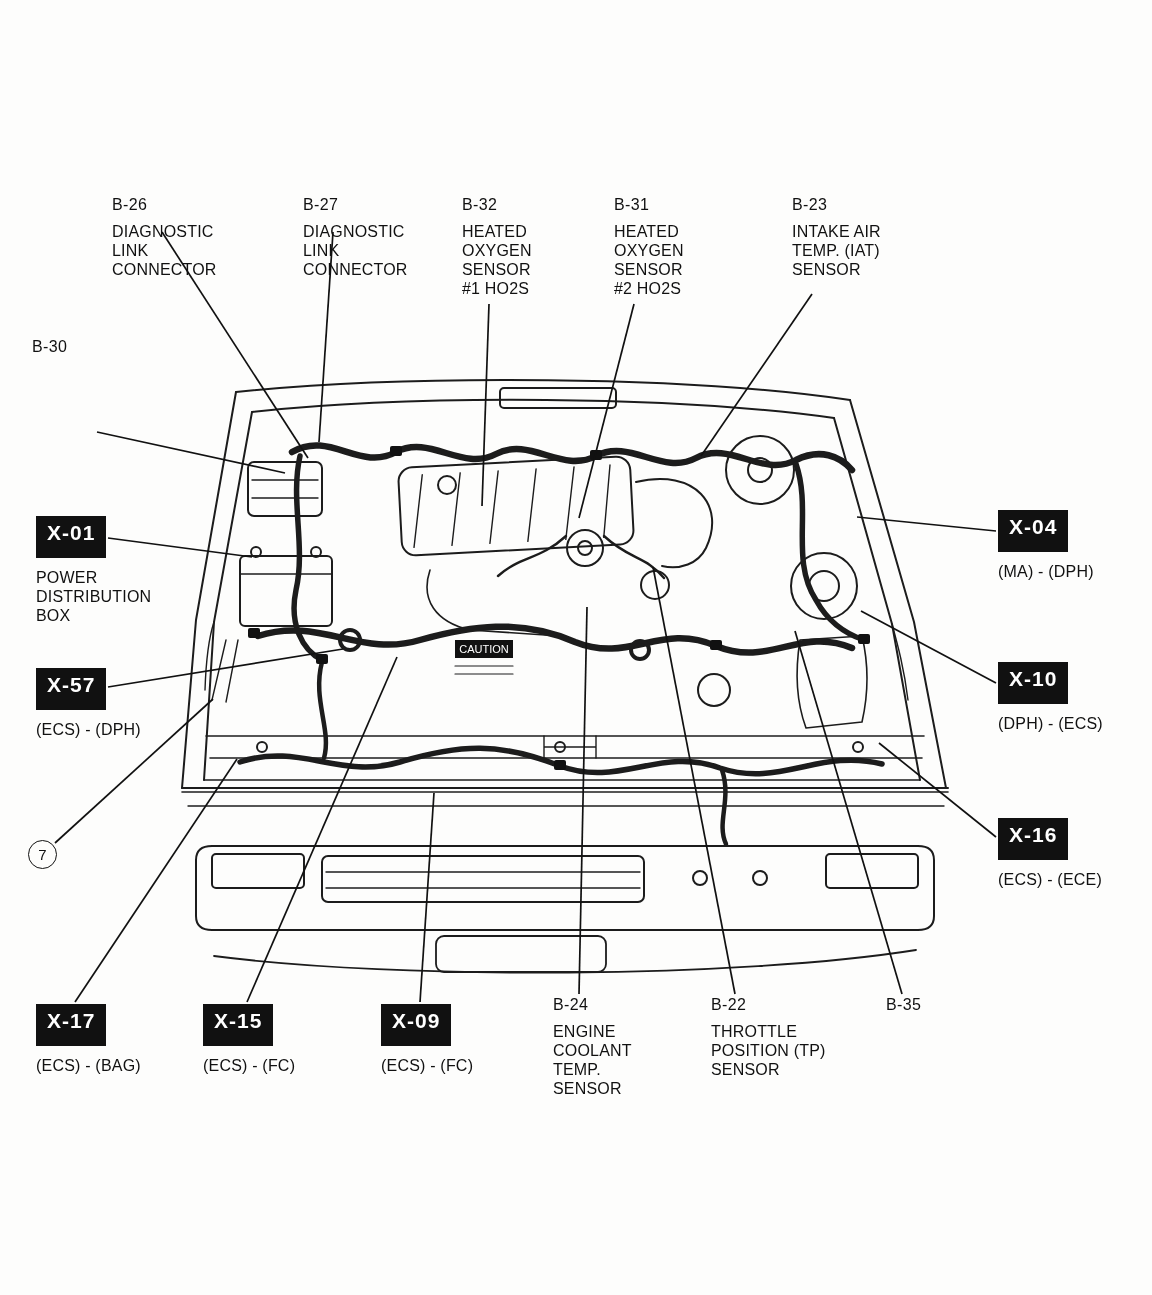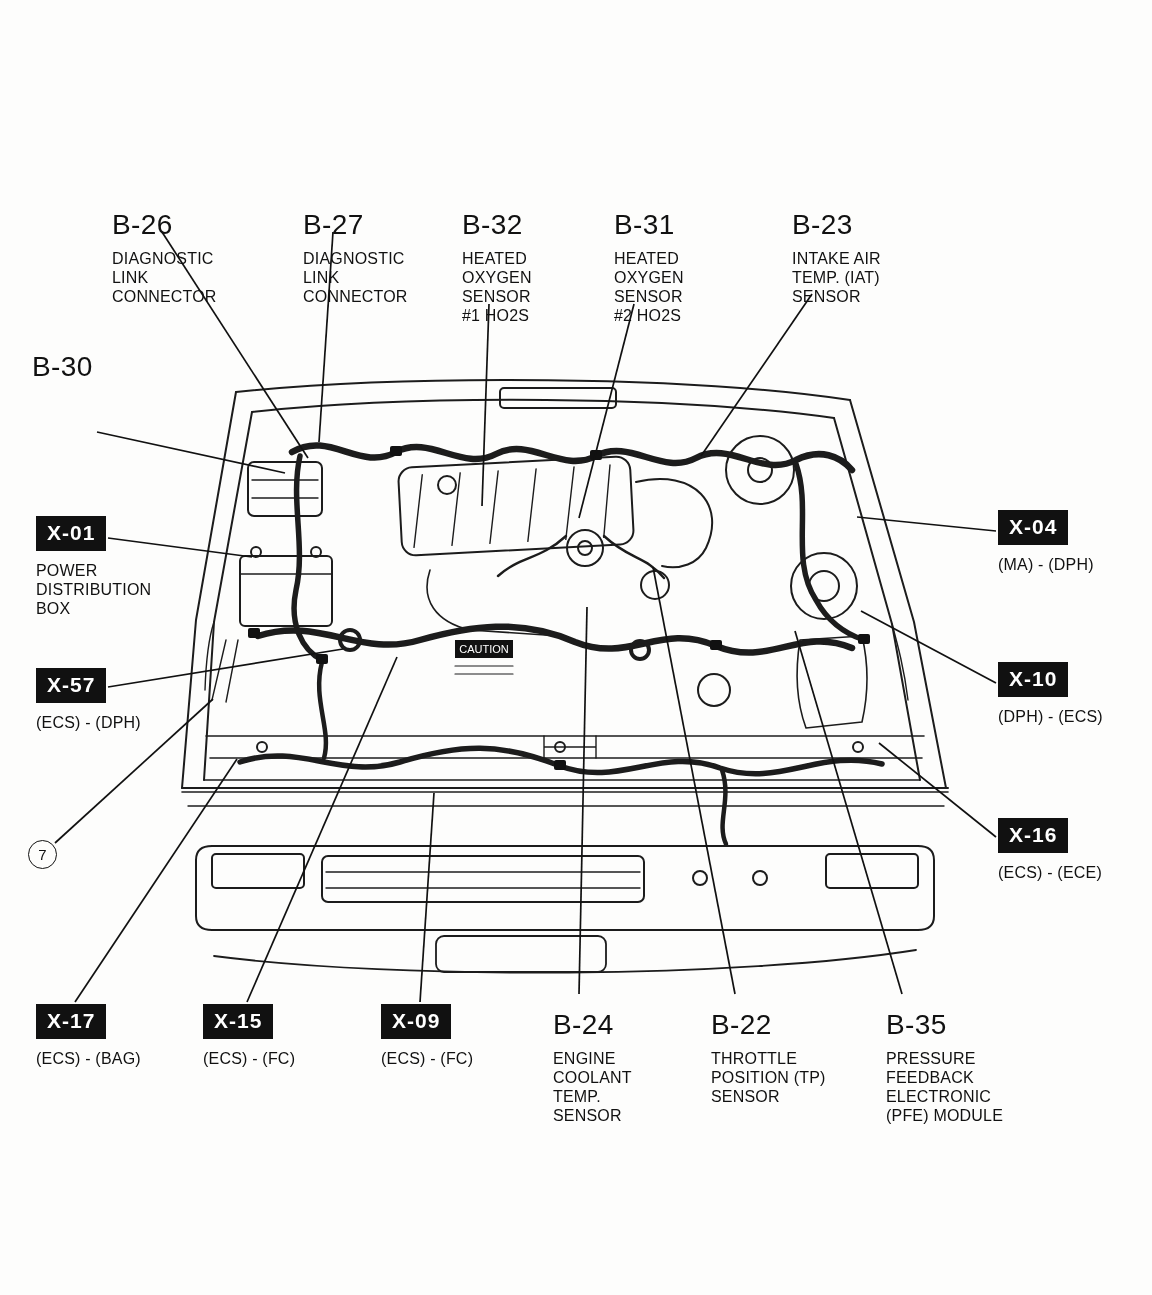--- a/index.html
+++ b/index.html
@@ -7,40 +7,39 @@
   body {
     position:relative;
     background:#fdfdfc;
     font-family:"Liberation Sans", sans-serif;
     color:#111;
     overflow:hidden;
   }
   #art { position:absolute; left:0; top:0; z-index:1; }
   .callout { position:absolute; z-index:2; }
   .cid {
-    font-size:28px;
+    font-size:16px;
     font-weight:500;
     letter-spacing:0.4px;
     margin-bottom:8px;
-    margin-top:13px;
   }
   .desc {
     font-size:16px;
     line-height:19px;
     letter-spacing:0.2px;
     white-space:pre-line;
   }
   .cid-box {
     display:inline-block;
     background:#111;
     color:#fff;
     font-size:21px;
     font-weight:600;
     letter-spacing:1px;
-    padding:5px 11px 6px 11px;
+    padding:5px 11px 13px 11px;
     margin-bottom:10px;
   }
   .ref-circle {
     position:absolute; z-index:2;
     width:29px; height:29px;
     border:1.7px solid #111;
     border-radius:50%;
     display:flex; align-items:center; justify-content:center;
     font-size:15px;
     background:#fdfdfc;
@@ -267,17 +266,13 @@
 
 <div class="callout" style="left:711px; top:996px">
   <div class="cid">B-22</div>
   <div class="desc">THROTTLE
 POSITION (TP)
 SENSOR</div>
 </div>
 
 <div class="callout" style="left:886px; top:996px">
   <div class="cid">B-35</div>
-  <div class="desc">PRESSURE
-FEEDBACK
-ELECTRONIC
-(PFE) MODULE</div>
 </div>
 
 </body></html>

